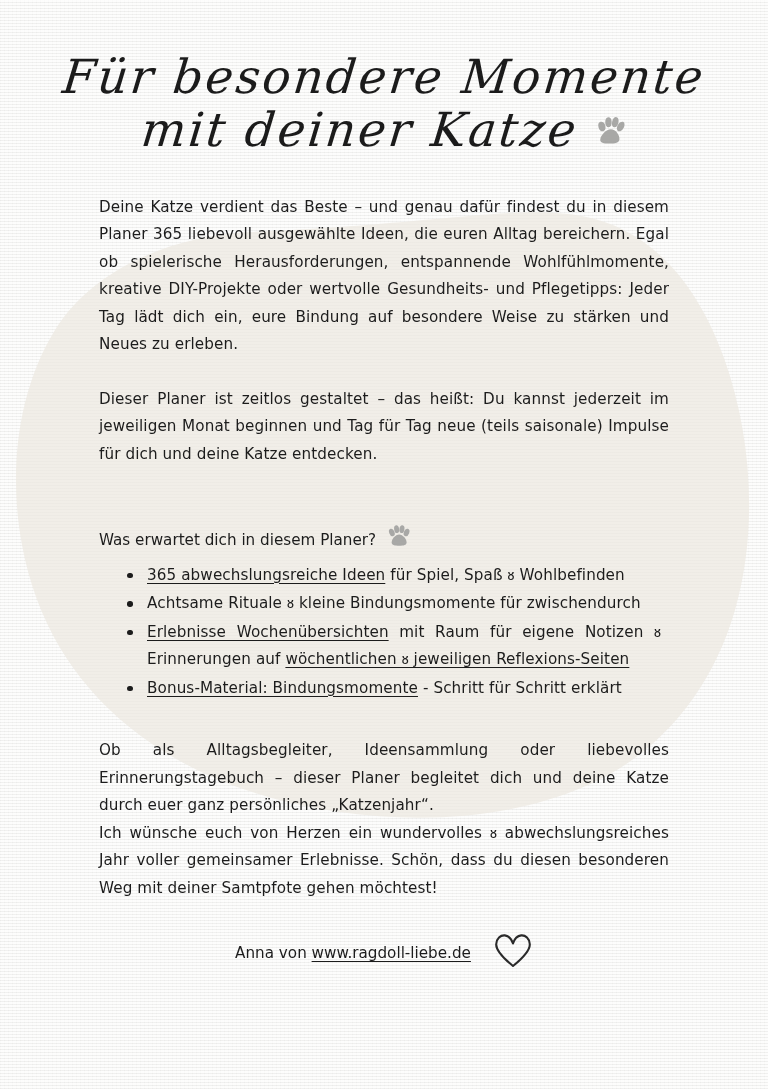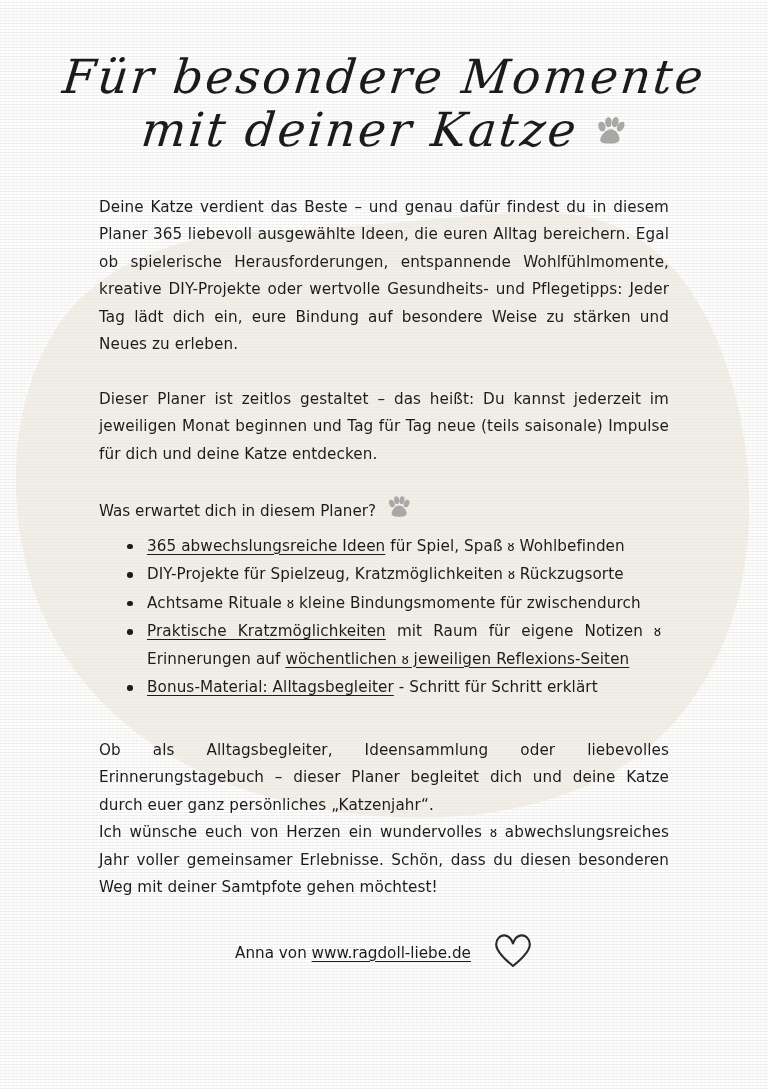--- a/index.html
+++ b/index.html
@@ -108,20 +108,21 @@
   .gap-lg { height: 27px; }
 
   .qline {
     font-family: "DejaVu Sans", sans-serif;
     font-size: 15.2px;
     line-height: 27.5px;
     color: #1c1c1c;
     display: flex;
     align-items: center;
     gap: 10px;
+    margin-top: 29px;
   }
 
   ul.feature-list {
     margin: 4px 8px 0 0;
     padding-left: 28px;
     list-style: none;
   }
   ul.feature-list > li {
     position: relative;
     text-align: justify;
@@ -214,24 +215,23 @@
           <ellipse cx="20.4" cy="6.2" rx="3.2" ry="5.1" transform="rotate(8 20.4 6.2)" fill="#a8a8a6"></ellipse>
           <ellipse cx="26.3" cy="10.5" rx="3.4" ry="5" transform="rotate(22 26.3 10.5)" fill="#a8a8a6"></ellipse>
           <path d="M16.8 13.2 C 21.6 13.2 26.4 19.2 26.4 23.4 C 26.4 26.6 22.6 27.6 16.8 27.6 C 11 27.6 7.2 26.6 7.2 23.4 C 7.2 19.2 12 13.2 16.8 13.2 Z" fill="#a8a8a6"></path>
         </svg>
       </span>
     </div>
 
     <div class="list-wrap">
       <ul class="feature-list">
         <li><span class="u">365 abwechslungsreiche Ideen</span><span> für Spiel, Spaß ᴕ Wohlbefinden</span></li>
-        <li><span>DIY-Projekte für Spielzeug, Kratzmöglichkeiten ᴕ Rückzugsorte</span></li>
         <li><span>Achtsame Rituale ᴕ kleine Bindungsmomente für zwischendurch</span></li>
-        <li><span class="u">Praktische Kratzmöglichkeiten</span><span> mit Raum für eigene Notizen ᴕ Erinnerungen auf </span><span class="u">wöchentlichen ᴕ jeweiligen Reflexions-Seiten</span></li>
-        <li><span class="u">Bonus-Material: Alltagsbegleiter</span><span> - Schritt für Schritt erklärt</span></li>
+        <li><span class="u">Erlebnisse Wochenübersichten</span><span> mit Raum für eigene Notizen ᴕ Erinnerungen auf </span><span class="u">wöchentlichen ᴕ jeweiligen Reflexions-Seiten</span></li>
+        <li><span class="u">Bonus-Material: Bindungsmomente</span><span> - Schritt für Schritt erklärt</span></li>
       </ul>
     </div>
 
     <div class="gap-lg" style="height:34px"></div>
 
     <p class="para">Ob als Alltagsbegleiter, Ideensammlung oder liebevolles Erinnerungstagebuch – dieser Planer begleitet dich und deine Katze durch euer ganz persönliches „Katzenjahr“.</p>
     <p class="para">Ich wünsche euch von Herzen ein wundervolles ᴕ abwechslungsreiches Jahr voller gemeinsamer Erlebnisse. Schön, dass du diesen besonderen Weg mit deiner Samtpfote gehen möchtest!</p>
 
     <div class="signature">
       <span><span>Anna von </span><span class="u">www.ragdoll-liebe.de</span></span>

